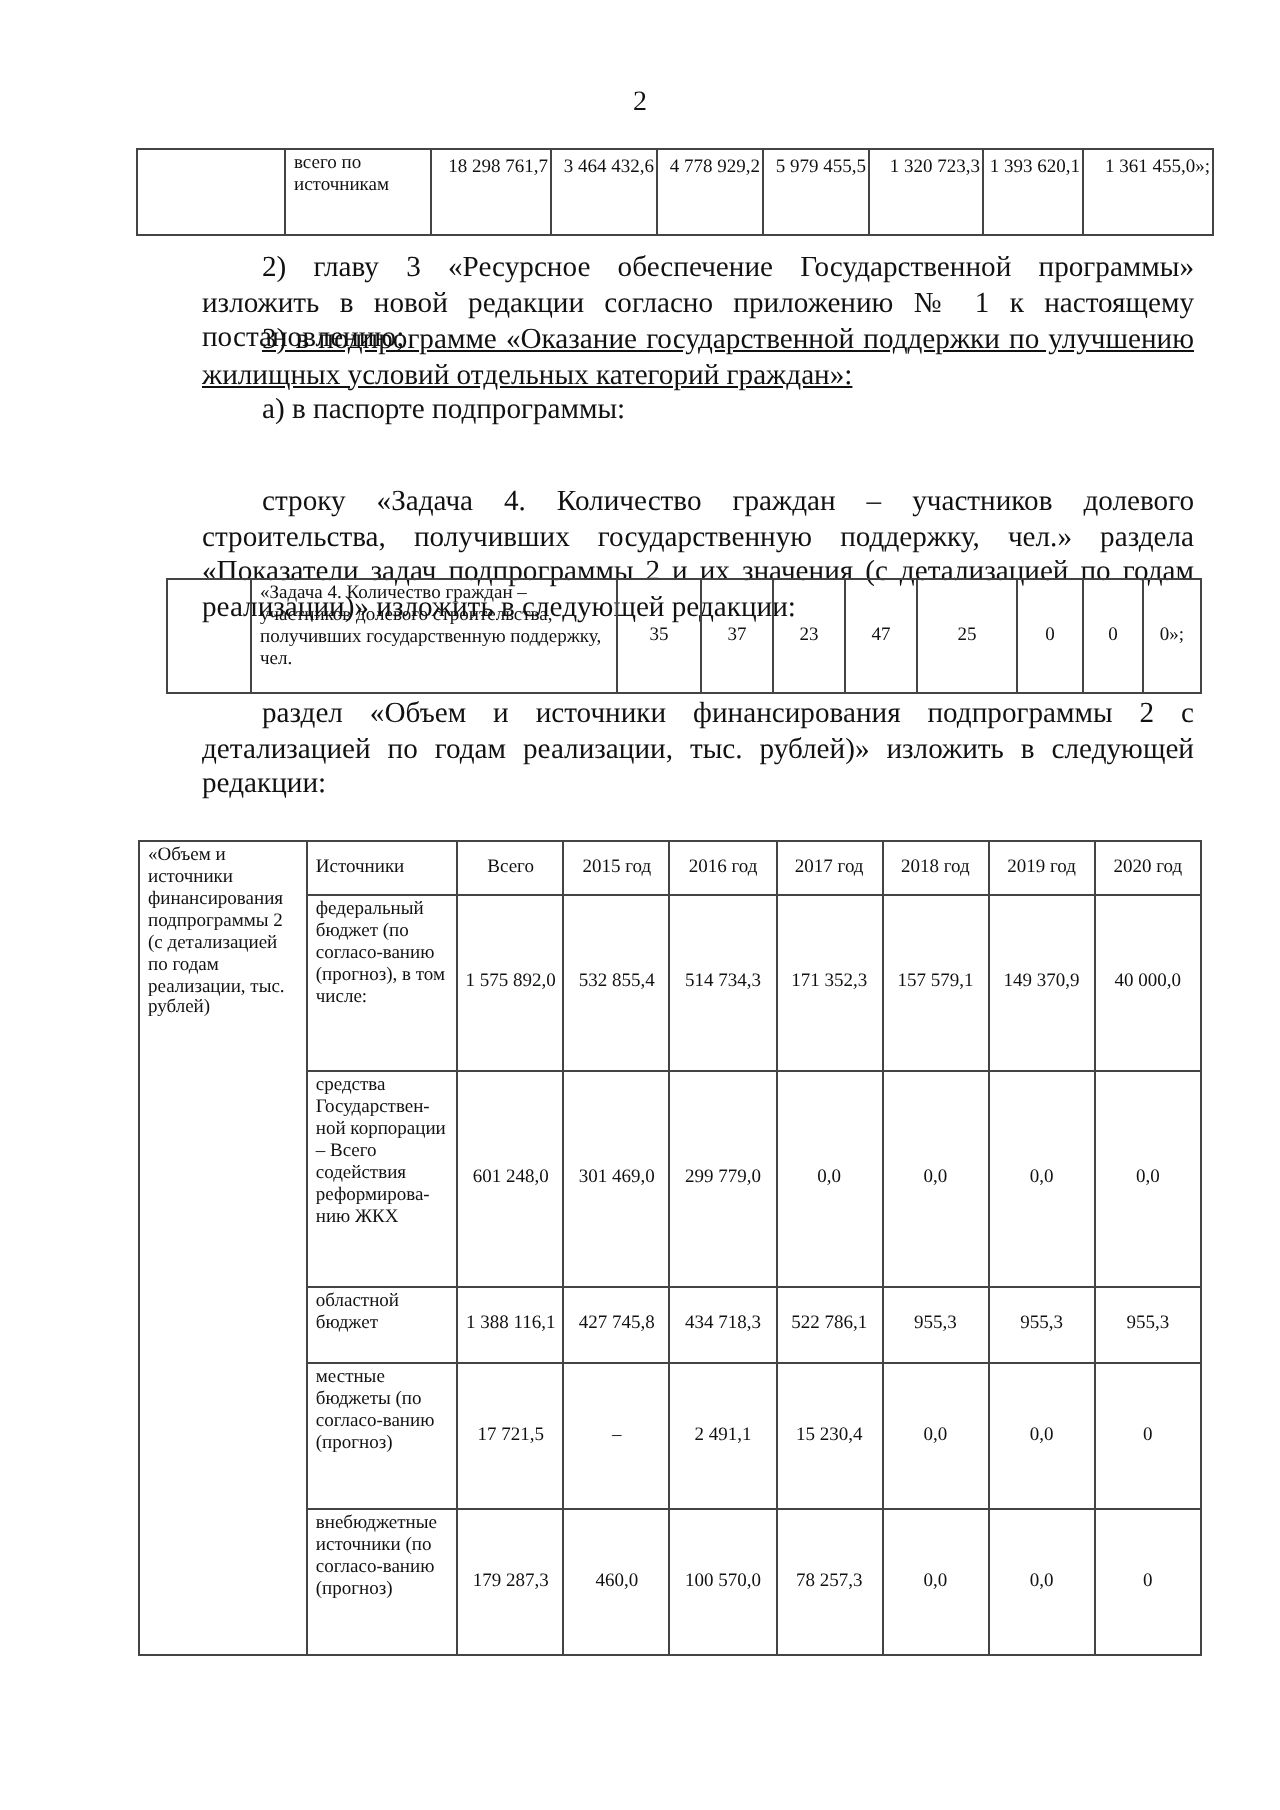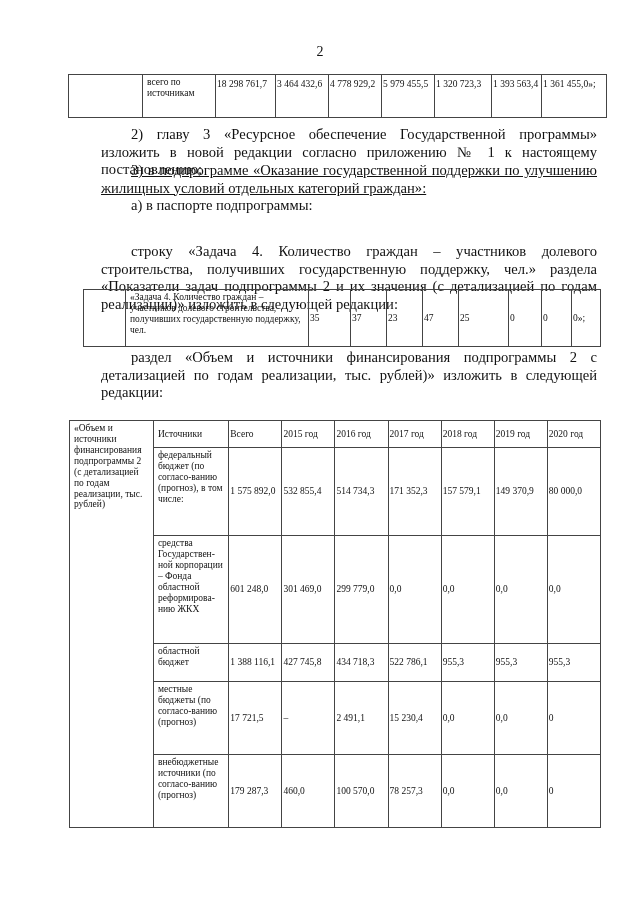--- a/index.html
+++ b/index.html
@@ -1,22 +1,22 @@
 <!DOCTYPE html>
 <html><head>
 <meta charset="utf-8">
 <style>
   html, body { margin:0; padding:0; background:#ffffff; }
   body { width:640px; height:905px; position:relative; overflow:hidden;
          font-family:"Liberation Serif", "DejaVu Serif", serif; color:#111; }
   .page-num { position:absolute; top:44px; left:0; width:640px; text-align:center; font-size:14px; }
   table { border-collapse:collapse; position:absolute; table-layout:fixed; }
   td { border:1px solid #444; vertical-align:top; padding:2px 4px; font-size:9.5px; line-height:1.15; }
-  .num { text-align:left; vertical-align:middle; font-size:9.5px; padding:2px 1px; }
-  .num-top { text-align:left; vertical-align:top; font-size:9.5px; padding:4px 1px; }
+  .num { text-align:center; vertical-align:middle; font-size:9.5px; padding:2px 1px; }
+  .num-top { text-align:right; vertical-align:top; font-size:9.5px; padding:4px 1px; }
 
   #t1 { top:74px; left:68px; width:538px; }
   #t1 td { height:34px; }
 
   .para { position:absolute; left:101px; width:496px; font-size:14.6px; line-height:17.6px; text-align:justify; }
   .indent { text-indent:30px; }
 
   #t2 { top:289px; left:83px; width:517px; }
   #t2 td { height:52px; }
 
@@ -42,21 +42,21 @@
   </colgroup>
   <tbody>
       <tr>
     <td></td>
     <td>всего по источникам</td>
     <td class="num-top">18 298 761,7</td>
     <td class="num-top">3 464 432,6</td>
     <td class="num-top">4 778 929,2</td>
     <td class="num-top">5 979 455,5</td>
     <td class="num-top">1 320 723,3</td>
-    <td class="num-top">1 393 563,4</td>
+    <td class="num-top">1 393 620,1</td>
     <td class="num-top">1 361 455,0»;</td>
   </tr>
 </tbody>
   </table>
 
 <div class="para indent" style="top:126px;">2) главу 3 «Ресурсное обеспечение Государственной программы» изложить в новой редакции согласно приложению № 1 к настоящему постановлению;</div>
 <div class="para indent" style="top:162px;text-decoration:underline;">3) в подпрограмме «Оказание государственной поддержки по улучшению жилищных условий отдельных категорий граждан»:</div>
 <div class="para indent" style="top:197px;">а) в паспорте подпрограммы:</div>
 <div class="para indent" style="top:215px;margin-top:28px;">строку «Задача 4. Количество граждан – участников долевого строительства, получивших государственную поддержку, чел.» раздела «Показатели задач подпрограммы 2 и их значения (с детализацией по годам реализации)» изложить в следующей редакции:</div>
 
@@ -116,24 +116,24 @@
     <td class="hdr num">2020 год</td>
   </tr>
   <tr style="height:88px">
     <td>федеральный бюджет (по согласо-ванию (прогноз), в том числе:</td>
     <td class="num">1 575 892,0</td>
     <td class="num">532 855,4</td>
     <td class="num">514 734,3</td>
     <td class="num">171 352,3</td>
     <td class="num">157 579,1</td>
     <td class="num">149 370,9</td>
-    <td class="num">80 000,0</td>
+    <td class="num">40 000,0</td>
   </tr>
   <tr style="height:108px">
-    <td>средства Государствен-ной корпорации – Фонда областной реформирова-нию ЖКХ</td>
+    <td>средства Государствен-ной корпорации – Всего содействия реформирова-нию ЖКХ</td>
     <td class="num">601 248,0</td>
     <td class="num">301 469,0</td>
     <td class="num">299 779,0</td>
     <td class="num">0,0</td>
     <td class="num">0,0</td>
     <td class="num">0,0</td>
     <td class="num">0,0</td>
   </tr>
   <tr style="height:38px">
     <td>областной бюджет</td>

